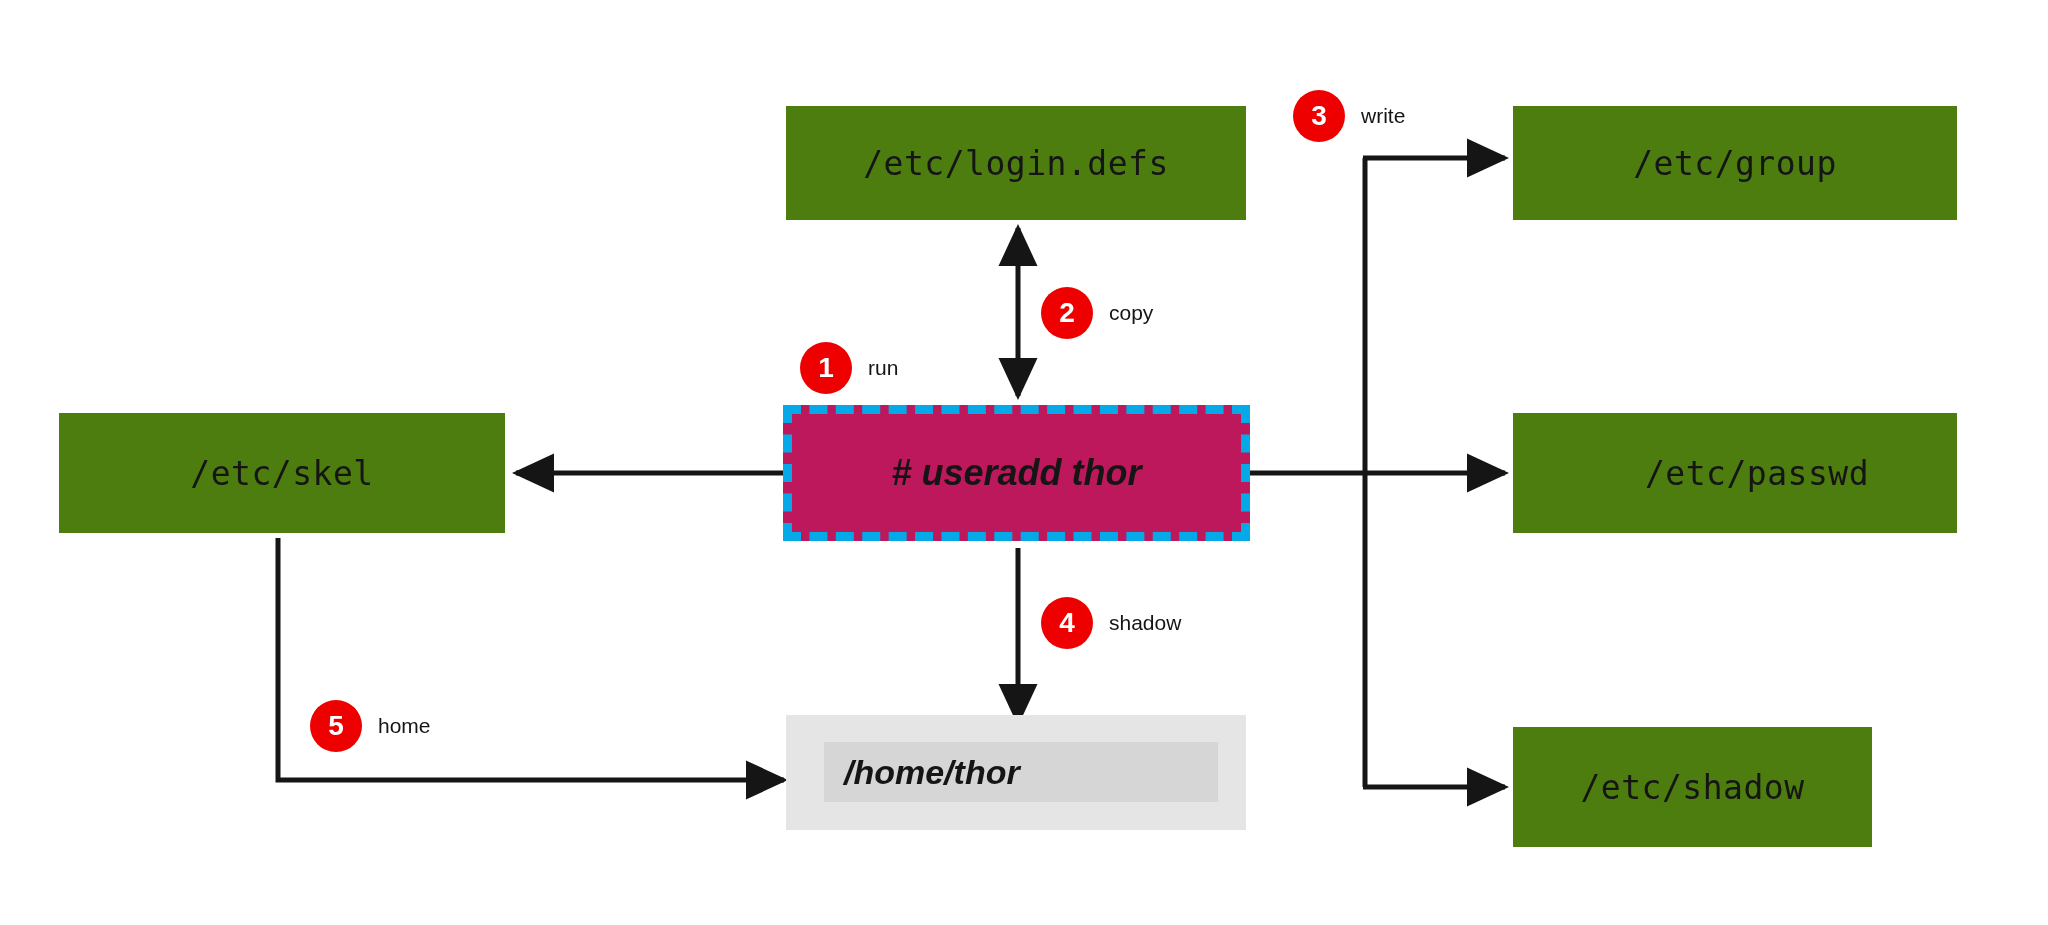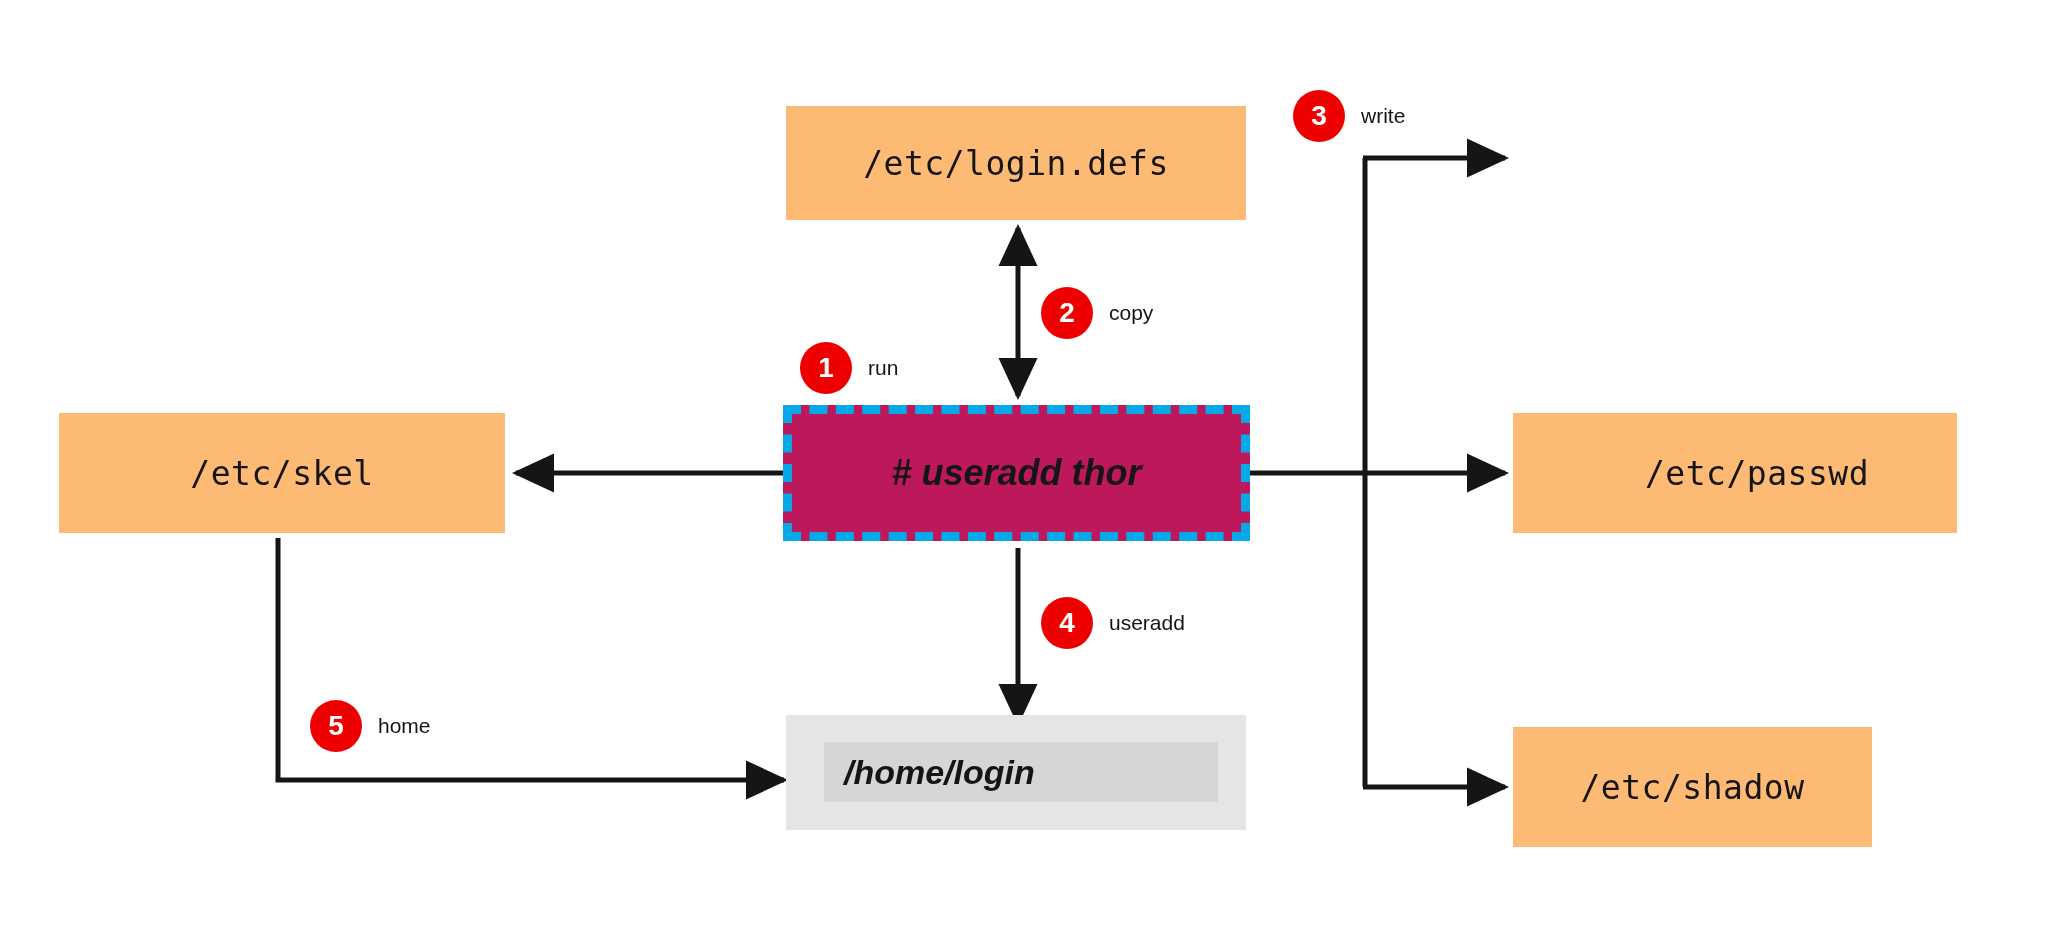--- a/index.html
+++ b/index.html
@@ -22,21 +22,21 @@
     left: 0;
     top: 0;
     width: 2048px;
     height: 925px;
     pointer-events: none;
   }
 
   
   .fbox {
     position: absolute;
-    background: #fdba74;
+    background: #4d7c0f;
     display: flex;
     align-items: center;
     justify-content: center;
     box-sizing: border-box;
     text-align: center;
   }
   .fbox .ftext {
     font-family: "DejaVu Sans Mono", "Liberation Mono", monospace;
     font-size: 33px;
     color: #151515;
@@ -153,32 +153,35 @@
   </svg>
 
   <div class="fbox" style="left:786px; top:106px; width:460px; height:114px;">
     <span class="ftext">/etc/login.defs</span>
   </div>
 
   <div class="fbox" style="left:59px; top:413px; width:446px; height:120px;">
     <span class="ftext">/etc/skel</span>
   </div>
 
+  <div class="fbox" style="left:1513px; top:106px; width:444px; height:114px;">
+    <span class="ftext">/etc/group</span>
+  </div>
 
   <div class="fbox" style="left:1513px; top:413px; width:444px; height:120px;padding-left:44px;">
     <span class="ftext">/etc/passwd</span>
   </div>
 
   <div class="fbox" style="left:1513px; top:727px; width:359px; height:120px;">
     <span class="ftext">/etc/shadow</span>
   </div>
 
   <div class="homebox" style="left:786px; top:715px; width:460px; height:115px;">
     <div class="inner">
-      <span class="htext">/home/login</span>
+      <span class="htext">/home/thor</span>
     </div>
   </div>
 
   <div class="cmdbox" style="left:783px; top:405px; width:467px; height:136px;">
     <span class="ctext"># useradd thor</span>
   </div>
 
   <div class="step" style="left:800px; top:342px;">
     <span class="bullet">1</span>
     <span class="slabel">run</span>
@@ -189,21 +192,21 @@
     <span class="slabel">copy</span>
   </div>
 
   <div class="step" style="left:1293px; top:90px;">
     <span class="bullet">3</span>
     <span class="slabel">write</span>
   </div>
 
   <div class="step" style="left:1041px; top:597px;">
     <span class="bullet">4</span>
-    <span class="slabel">useradd</span>
+    <span class="slabel">shadow</span>
   </div>
 
   <div class="step" style="left:310px; top:700px;">
     <span class="bullet">5</span>
     <span class="slabel">home</span>
   </div>
 
 </div>
 
 </body></html>

